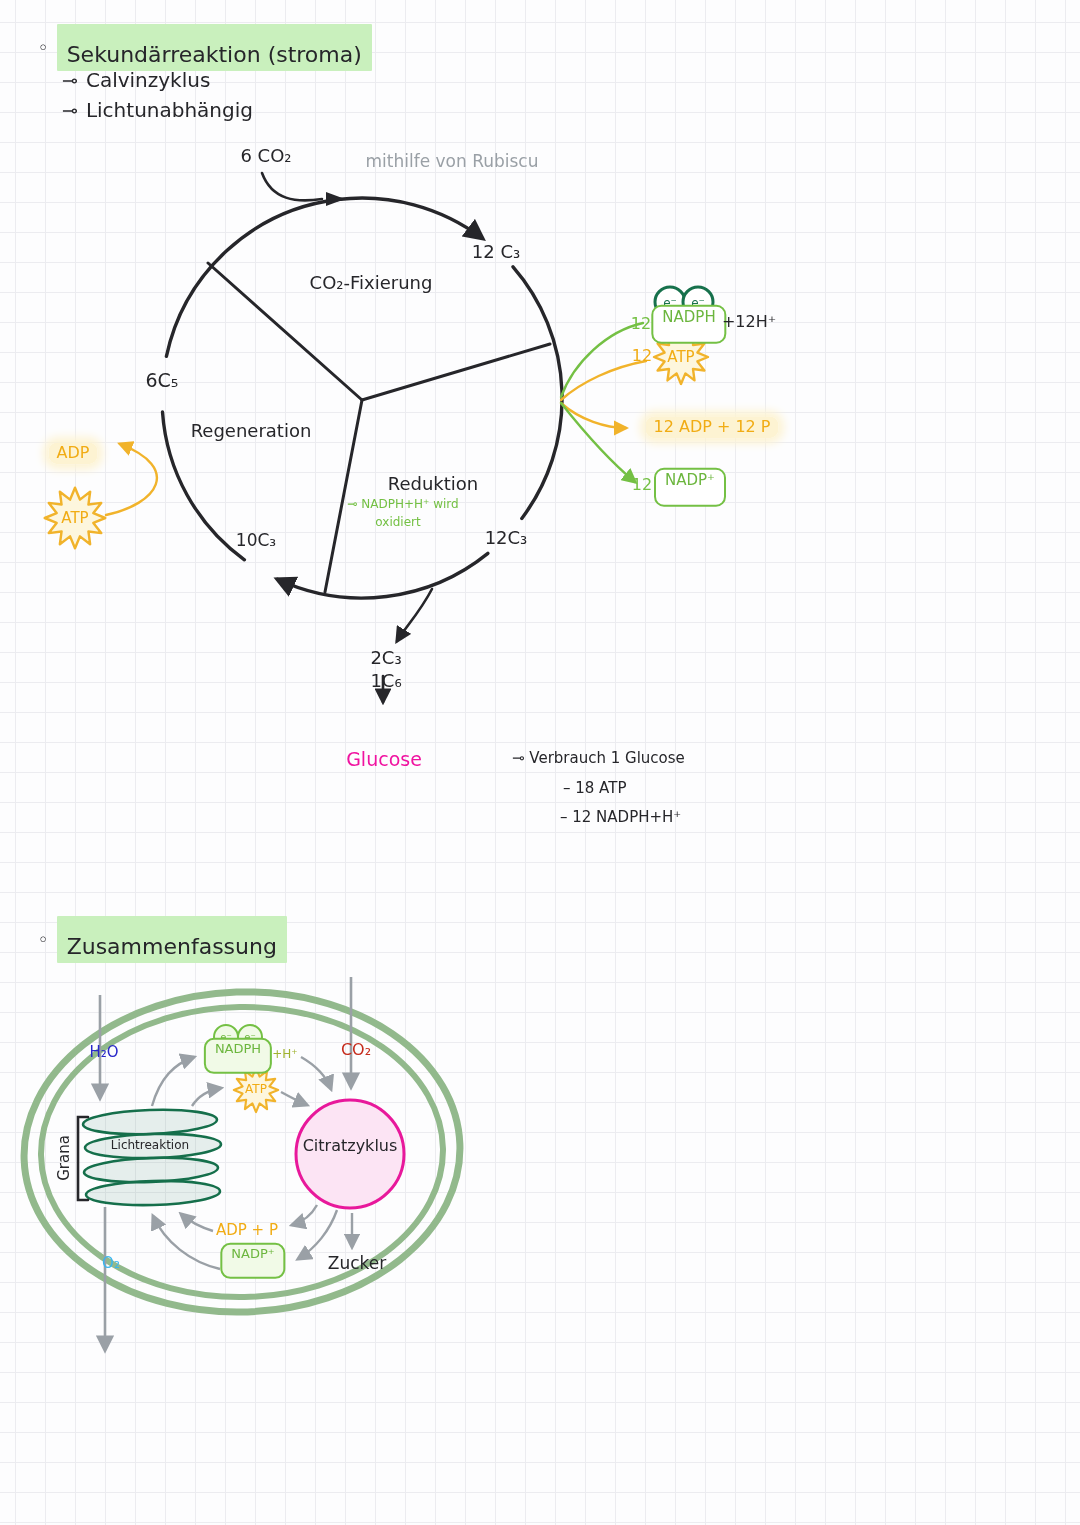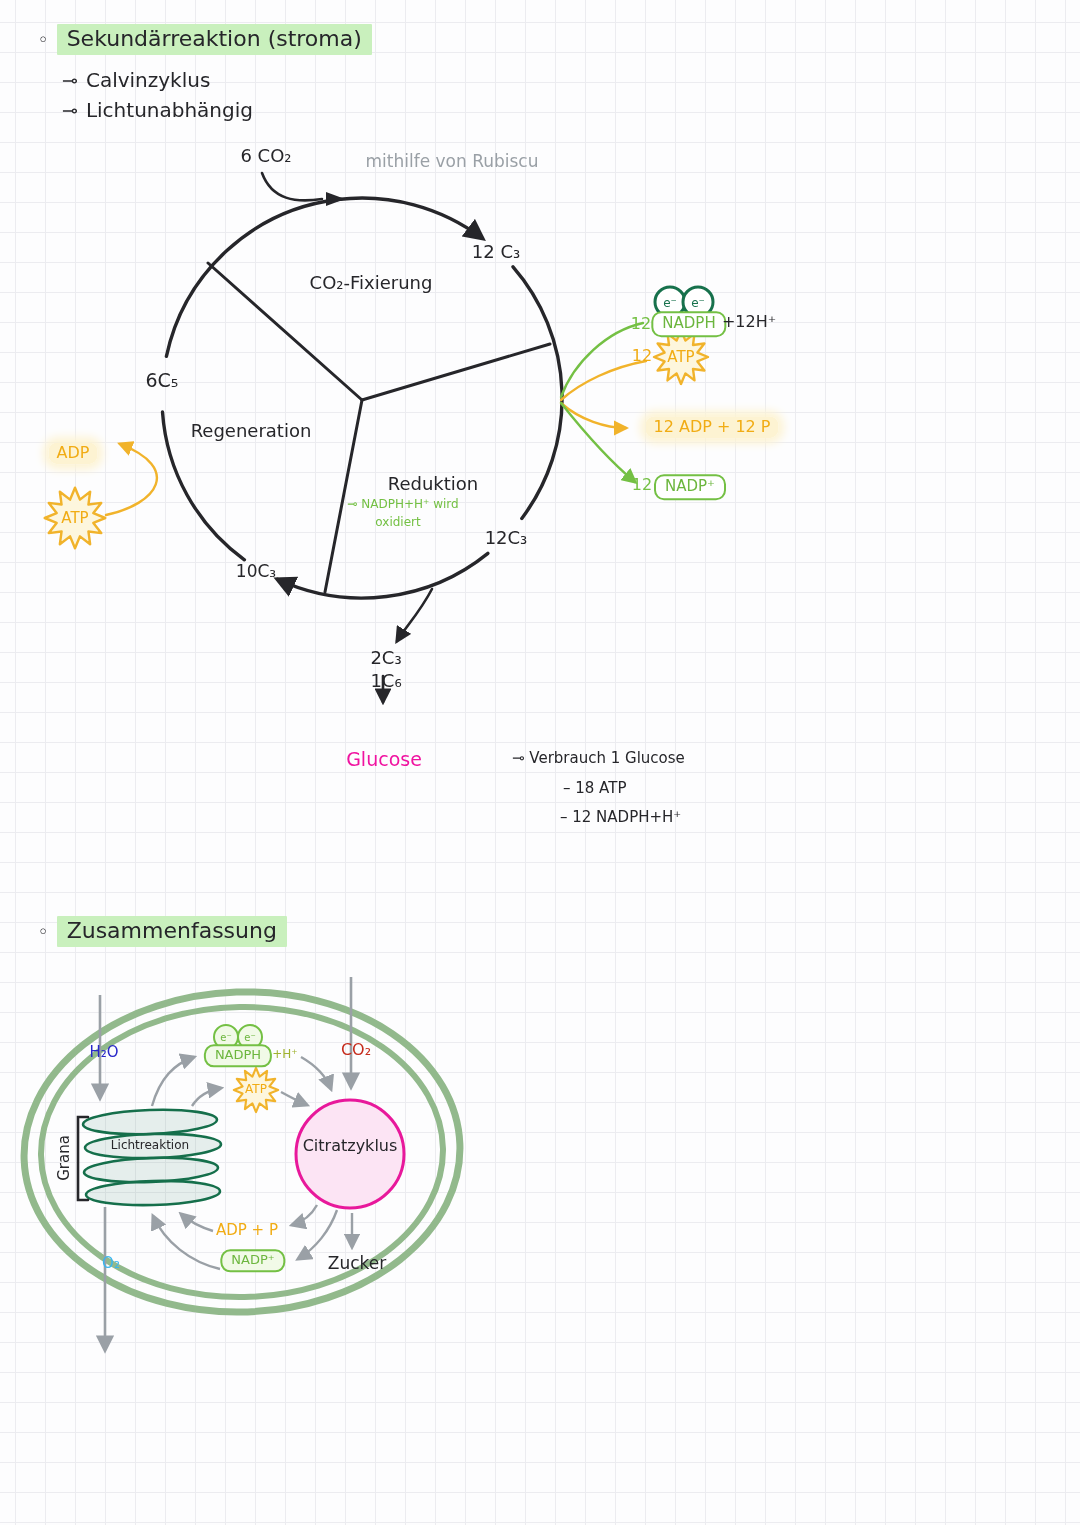--- a/index.html
+++ b/index.html
@@ -14,26 +14,26 @@
     font-family:"DejaVu Sans", sans-serif;
   }
   svg.layer{position:absolute; left:0; top:0;}
   .lbl{position:absolute; white-space:nowrap; transform:translate(-50%,-50%); color:#26262a; line-height:1.1;}
   .la{transform:translate(0,-50%);}          
   .ink{color:#26262a;} .gray{color:#9aa0a6;} .green{color:#74c044;} .gold{color:#f1ac14;} .pink{color:#f013a0;}
   .red{color:#c52a1b;} .blue{color:#2726c9;} .cyan{color:#3ab5ee;} .olive{color:#a0b22f;}
   .t22{font-size:22px;} .t20{font-size:20px;} .t19{font-size:19px;} .t18{font-size:18px;}
   .t17{font-size:17px;} .t16{font-size:16px;} .t15{font-size:15px;} .t14{font-size:12px;}
   .t13{font-size:13px;} .t12{font-size:12px;}
-  .hl{background:#c9f0bd; border-radius:1px; padding:2px 10px 4px;}
+  .hl{background:#c9f0bd; border-radius:1px; padding:18px 10px 4px;}
   .glow{background:#fdf3d2; border-radius:9px; padding:1px 8px 2px; box-shadow:0 0 10px 5px #fdf3d2;}
   .row{position:absolute; display:flex; align-items:center; gap:8px;}
   .gbox{
     border:2.5px solid #74c044; border-radius:10px; background:#ffffff;
-    color:#6cb63e; padding:2px 9px 3px; display:inline-block;
+    color:#6cb63e; padding:2px 9px 16px; display:inline-block;
   }
   .gbox.fill{background:#f1fae7;}
   .ecirc{
     position:absolute; border-radius:50%; background:#fff;
     display:flex; align-items:center; justify-content:center;
     transform:translate(-50%,-50%);
   }
   .ecirc.big{width:27px;height:27px;border:3px solid #17714c;color:#17714c;font-size:12px;}
   .ecirc.small{width:22px;height:22px;border:2.5px solid #74c044;color:#6cb63e;font-size:10px;background:#f1fae7;}
   .vert{transform:translate(-50%,-50%) rotate(-90deg);}
@@ -129,21 +129,21 @@
   <span class="lbl ink t18" style="left:266px; top:156px;">6 CO₂</span>
   <span class="lbl gray t17" style="left:452px; top:161px;">mithilfe von Rubiscu</span>
   <span class="lbl ink t18" style="left:496px; top:252px;">12 C₃</span>
   <span class="lbl ink t18" style="left:371px; top:283px;">CO₂-Fixierung</span>
   <span class="lbl ink t19" style="left:162px; top:380px;">6C₅</span>
   <span class="lbl ink t18" style="left:251px; top:431px;">Regeneration</span>
   <span class="lbl ink t18" style="left:433px; top:484px;text-align:center;">Reduktion</span>
   <span class="lbl green t14" style="left:403px; top:505px;">⊸ NADPH+H⁺ wird</span>
   <span class="lbl green t14" style="left:398px; top:523px;">oxidiert</span>
   <span class="lbl ink t18" style="left:506px; top:538px;">12C₃</span>
-  <span class="lbl ink t17" style="left:256px; top:571px;">10C₃</span>
+  <span class="lbl ink t17" style="left:256px; top:540px;">10C₃</span>
 
   <span class="ecirc big" style="left:670px; top:302px;">e⁻</span>
   <span class="ecirc big" style="left:698px; top:302px;">e⁻</span>
   <span class="lbl green t16" style="left:641px; top:324px;">12</span>
   <span class="lbl" style="left:689px; top:324px;"><span class="gbox t15">NADPH</span></span>
   <span class="lbl ink t16" style="left:749px; top:322px;">+12H⁺</span>
   <span class="lbl gold t16" style="left:642px; top:356px;">12</span>
   <span class="lbl gold t15" style="left:681px; top:357px;">ATP</span>
   <span class="lbl" style="left:712px; top:427px;"><span class="glow gold t16">12  ADP  +  12  P</span></span>
   <span class="lbl green t16" style="left:642px; top:485px;">12</span>

